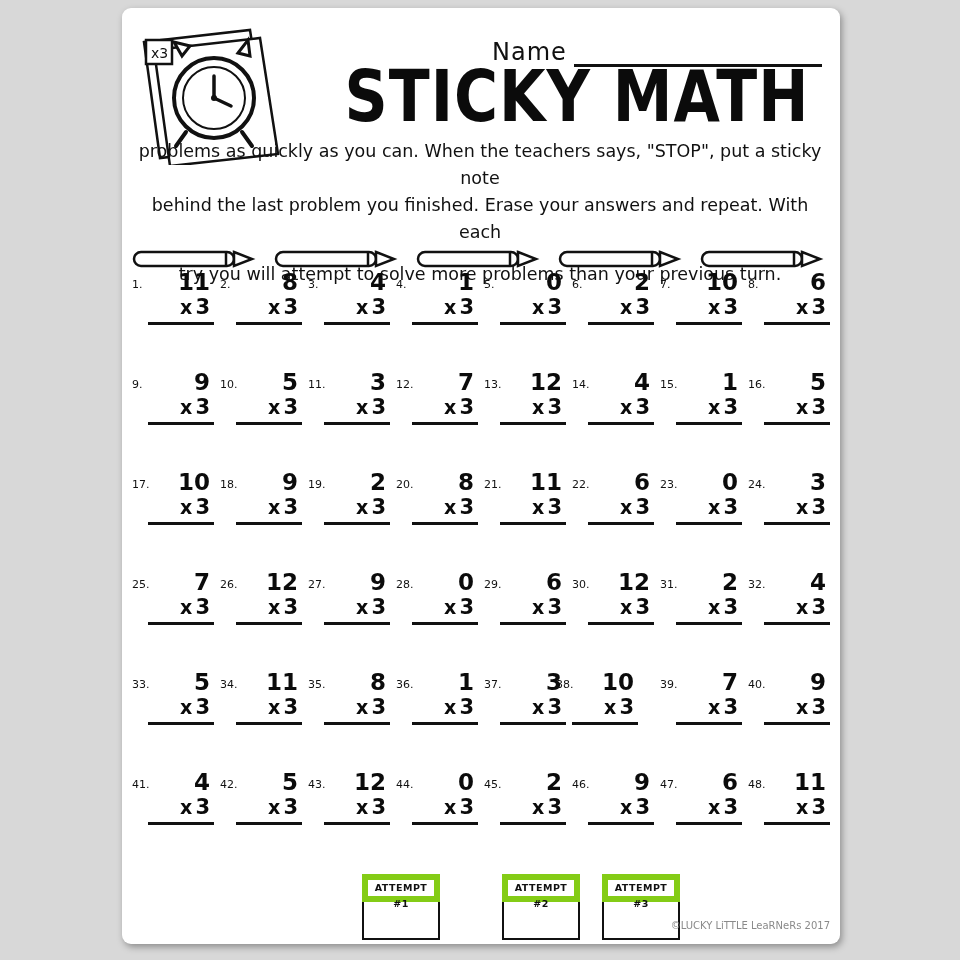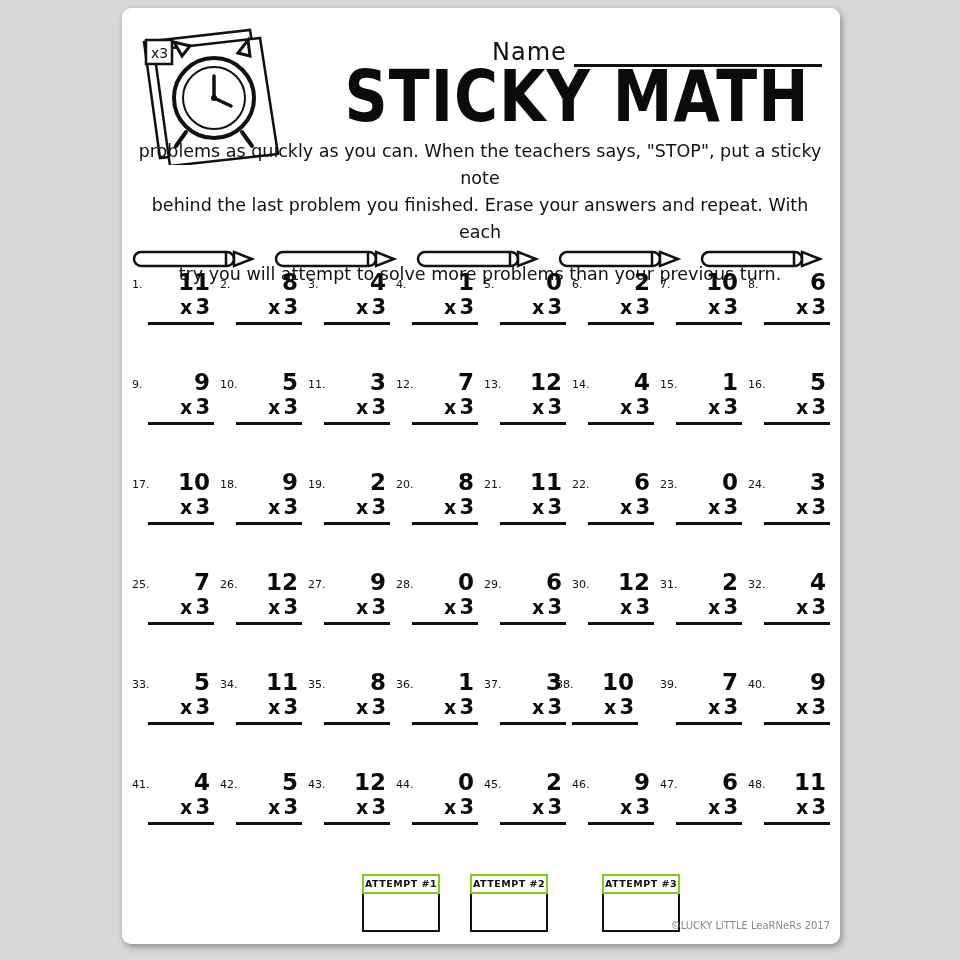--- a/index.html
+++ b/index.html
@@ -174,21 +174,21 @@
     border-top: 16px solid transparent;
     border-bottom: 16px solid transparent;
     border-left: 34px solid #0b0b0b;
   }
   .attempt {
     position: absolute;
     top: 4px;
     width: 78px;
   }
   .attempt .lbl {
-    border: 2px solid #84cc16;
+    border: 6px solid #84cc16;
     height: 16px;
     font-family: "DejaVu Sans", sans-serif;
     font-size: 9.5px;
     font-weight: bold;
     letter-spacing: 0.5px;
     text-align: center;
     line-height: 16px;
     color: #111;
   }
   .attempt .box {
@@ -636,21 +636,21 @@
     </div>
 
   </div>
 
   <div class="footer">
 
     <div class="attempt" style="left:240px">
       <div class="lbl">ATTEMPT #1</div>
       <div class="box"></div>
     </div>
-    <div class="attempt" style="left:348px">
+    <div class="attempt" style="left:380px">
       <div class="lbl">ATTEMPT #2</div>
       <div class="box"></div>
     </div>
     <div class="attempt" style="left:480px">
       <div class="lbl">ATTEMPT #3</div>
       <div class="box"></div>
     </div>
 
     <div class="copyright">©LUCKY LiTTLE LeaRNeRs 2017</div>
   </div>

